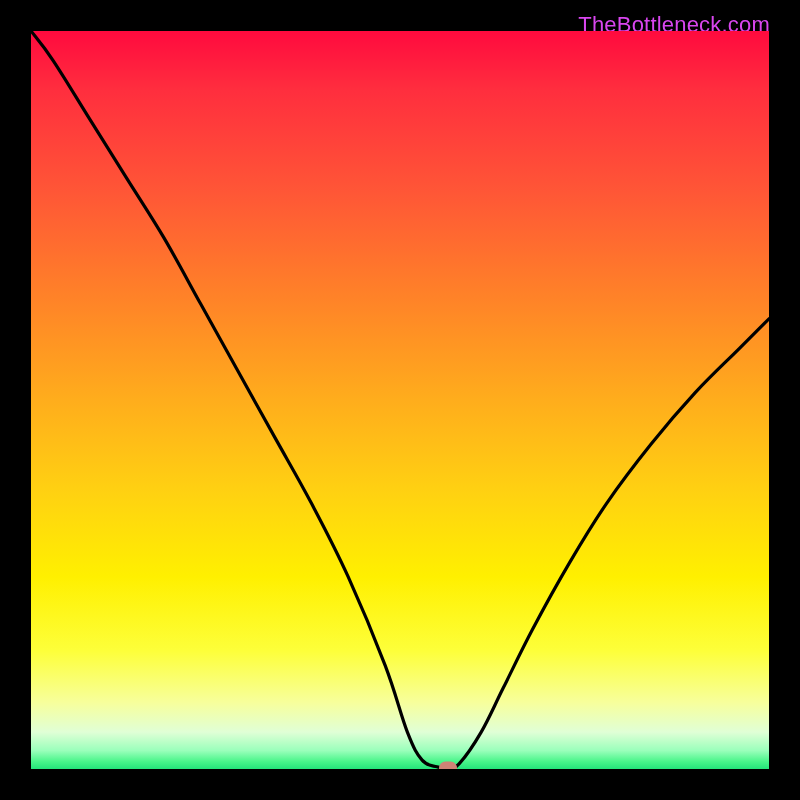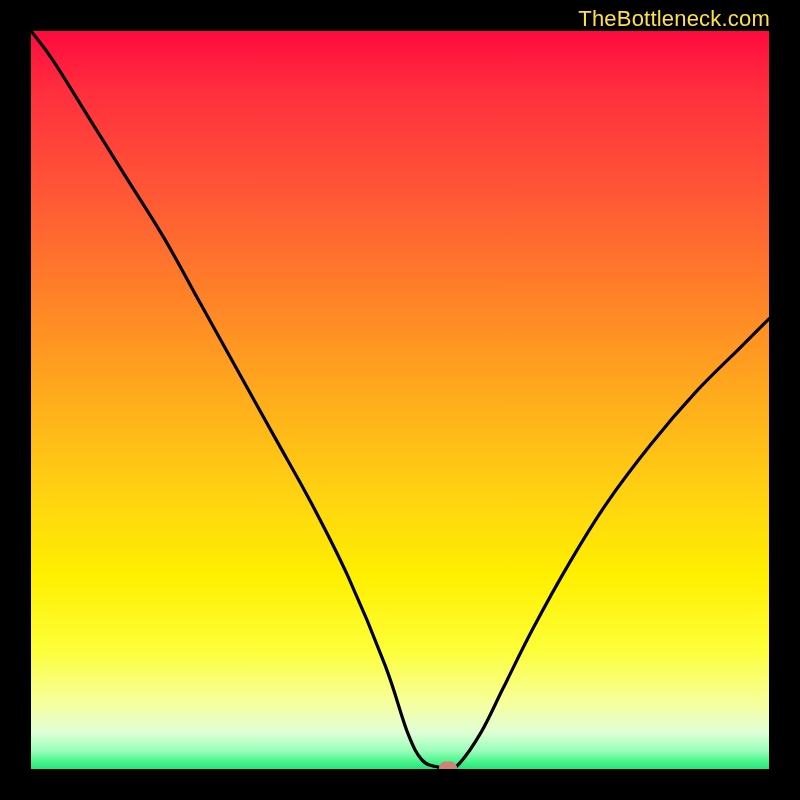--- a/index.html
+++ b/index.html
@@ -45,23 +45,23 @@
       #fdff3a 84%,
       #f7ff9c 91%,
       #e0ffd6 95%,
       #9affbb 97.5%,
       #48f58a 99%,
       #24e47a 100%
     );
   }
   .watermark {
     position: absolute;
-    top: 6px;
+    top: 12px;
     right: 30px;
-    color: #fde047;
+    color: #d946ef;
     font-size: 22px;
     font-weight: 500;
     letter-spacing: 0.2px;
     user-select: none;
   }
   svg.curve {
     position: absolute;
     left: 0;
     top: 0;
     width: 738px;

